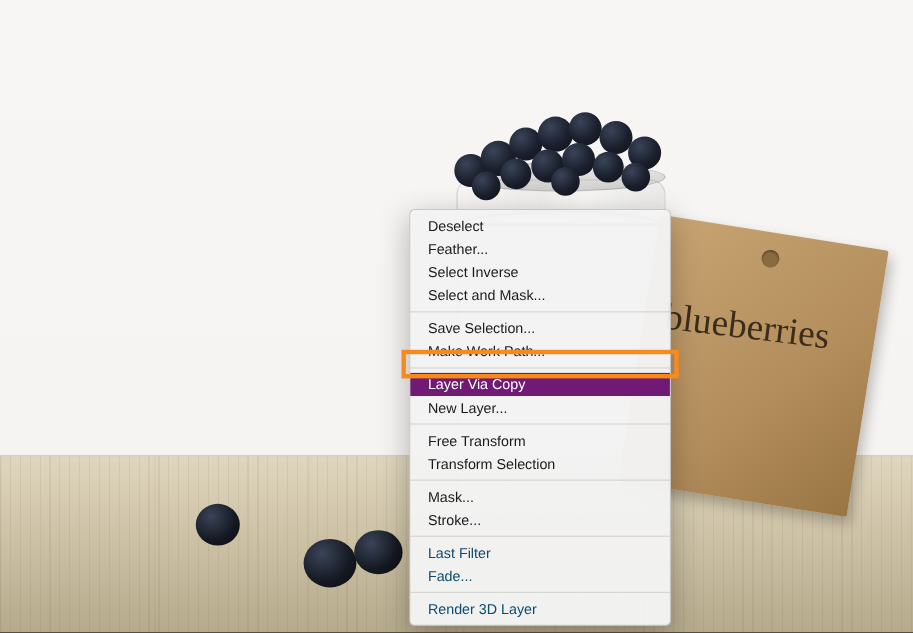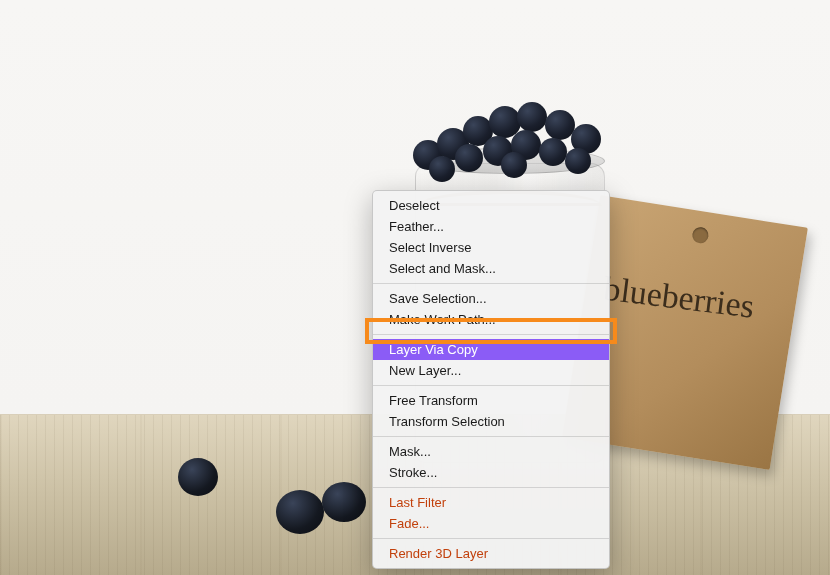--- a/index.html
+++ b/index.html
@@ -126,25 +126,25 @@
       padding: 4px 0;
       font-size: 13px;
       color: #1a1a1a;
     }
     .menu-item {
       padding: 2px 16px;
       line-height: 17px;
       white-space: nowrap;
     }
     .menu-item.highlighted {
-      background: #8b5cf6;
+      background: #701a75;
       color: #fff;
     }
     .menu-item.disabled {
-      color: #c2410c;
+      color: #0c4a6e;
     }
     .menu-sep {
       height: 1px;
       background: rgba(0,0,0,0.13);
       margin: 4px 0;
     }
     .highlight-box {
       position: absolute;
       border: 4px solid #f78a1b;
       pointer-events: none;

